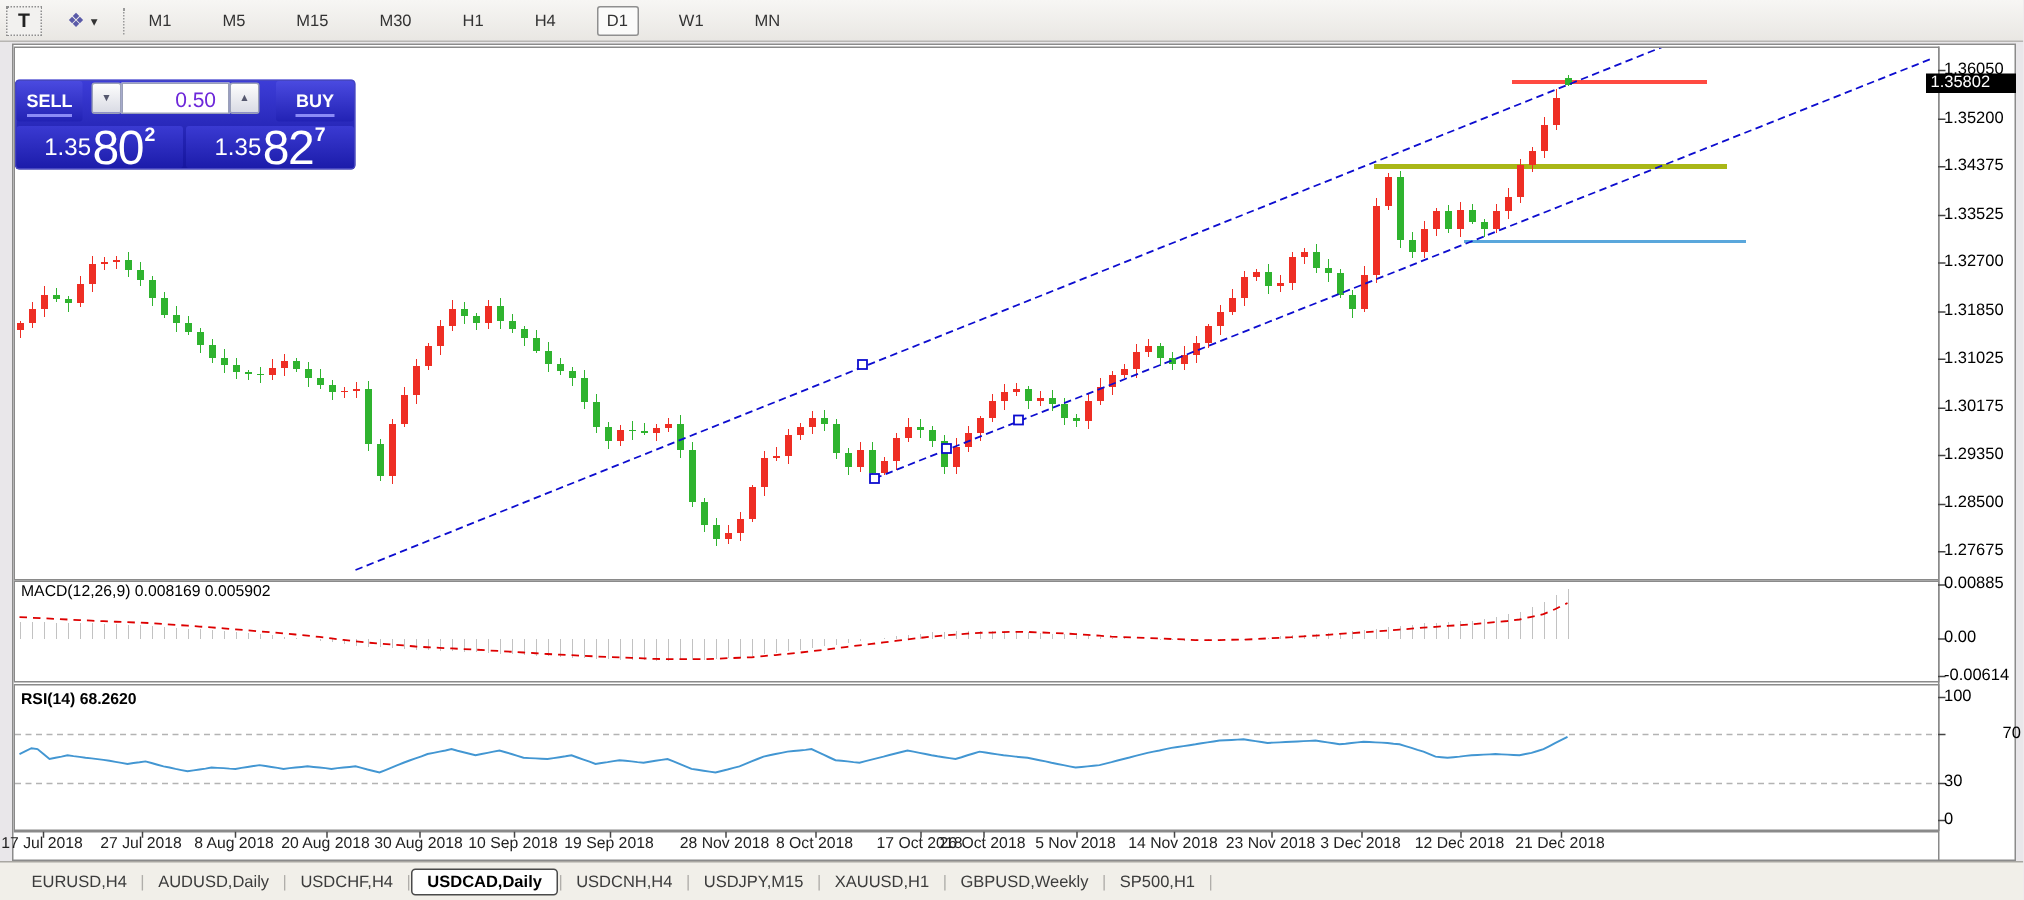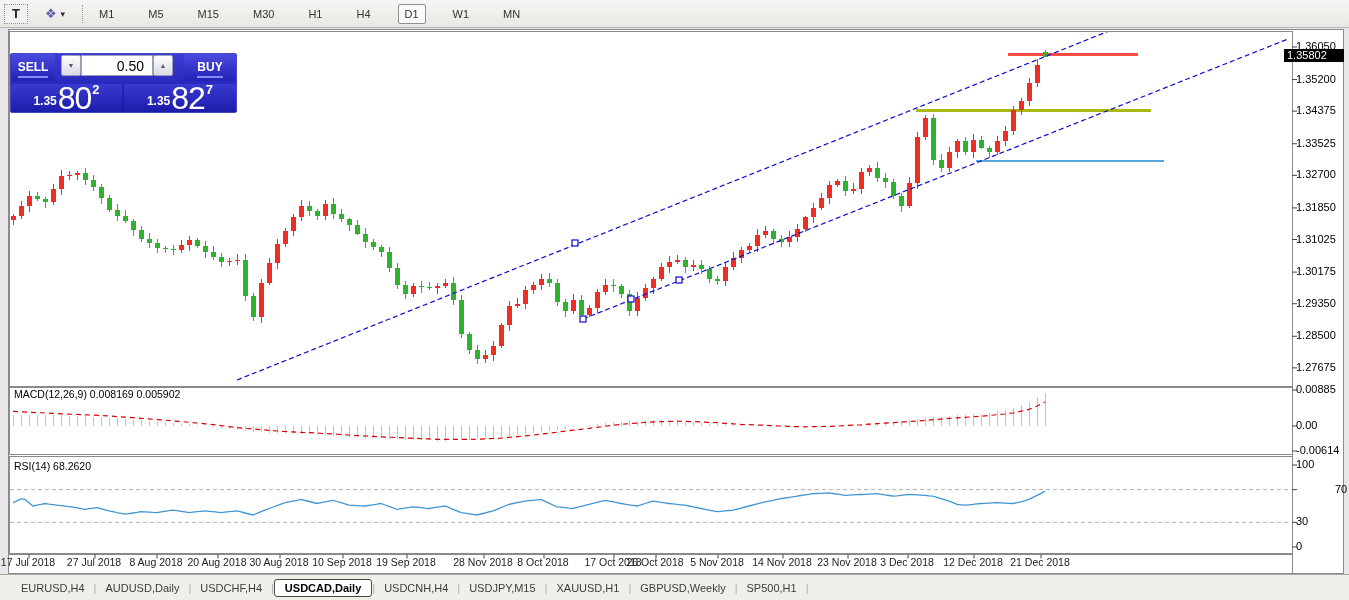--- a/index.html
+++ b/index.html
@@ -41,28 +41,28 @@
   .tp-sell{left:1px;width:44px;}
   .tp-buy{right:1px;width:52px;}
   .tp-sell .lbl,.tp-buy .lbl{display:inline-block;margin-top:3px;padding-bottom:2px;
     border-bottom:2px solid #8a8af6;}
   .tp-spin{position:absolute;top:2px;width:20px;height:21px;background:linear-gradient(#fdfdfd,#d9dbe4);
     border:1px solid #9aa0b8;box-sizing:border-box;color:#55586e;font-size:7px;text-align:center;
     line-height:19px;border-radius:2px;padding:0;}
   .tp-spin.down{left:51px;}
   .tp-spin.up{left:143px;}
   .tp-vol{position:absolute;left:71px;top:2px;width:72px;height:21px;border:1px solid #9aa0b8;
-    background:#fff;color:#000000;font-size:14px;text-align:right;padding:0 8px 0 0;box-sizing:border-box;
+    background:#fff;color:#6d28d9;font-size:14px;text-align:right;padding:0 8px 0 0;box-sizing:border-box;
     font-family:"Liberation Sans",sans-serif;}
   .tp-price{position:absolute;top:31px;height:28px;background:linear-gradient(#3a3ad2,#1c1caa);
     color:#fff;border-radius:2px;display:flex;align-items:flex-end;justify-content:center;
     padding-bottom:1px;box-sizing:border-box;}
   .tp-bid{left:1px;width:111px;}
   .tp-ask{left:114px;width:112px;}
-  .tp-price .pfx{font-size:12px;font-weight:bold;margin:0 1px 3px 0;}
+  .tp-price .pfx{font-size:16px;font-weight:normal;margin:0 1px 3px 0;}
   .tp-price .big{font-size:32px;font-weight:normal;line-height:26px;letter-spacing:-1px;}
   .tp-price .sup{font-size:13px;font-weight:bold;margin:0 0 14px 1px;}
 
   
   .paneLabel{position:absolute;font-size:10.5px;color:#000;z-index:5;}
   .axisText{position:absolute;font-size:11px;color:#000;z-index:4;white-space:nowrap;}
   .curprice{position:absolute;left:1284px;top:49px;width:57px;height:13px;background:#000;color:#fff;
     font-size:11px;line-height:13px;padding-left:3px;z-index:6;}
   .dateText{position:absolute;font-size:10.5px;color:#222;transform:translateX(-50%);z-index:4;}
 
@@ -583,21 +583,21 @@
       <span class="sup">2</span>
     </div>
     <div class="tp-price tp-ask">
       <span class="pfx">1.35</span>
       <span class="big">82</span>
       <span class="sup">7</span>
     </div>
   </div>
 
   <div class="paneLabel" style="left:14px;top:388px;">MACD(12,26,9) 0.008169 0.005902</div>
-  <div class="paneLabel" style="left:14px;top:460px;">RSI(14) 68.2620</div>
+  <div class="paneLabel" style="left:14px;top:460px;font-weight:bold;">RSI(14) 68.2620</div>
 
   <div id="axisLayer">
       <div class="axisText" style="left: 1296px; top: 40px;">1.36050</div>
       <div class="axisText" style="left: 1296px; top: 72.567px;">1.35200</div>
       <div class="axisText" style="left: 1296px; top: 104.176px;">1.34375</div>
       <div class="axisText" style="left: 1296px; top: 136.743px;">1.33525</div>
       <div class="axisText" style="left: 1296px; top: 168.352px;">1.32700</div>
       <div class="axisText" style="left: 1296px; top: 200.92px;">1.31850</div>
       <div class="axisText" style="left: 1296px; top: 232.529px;">1.31025</div>
       <div class="axisText" style="left: 1296px; top: 265.096px;">1.30175</div>

